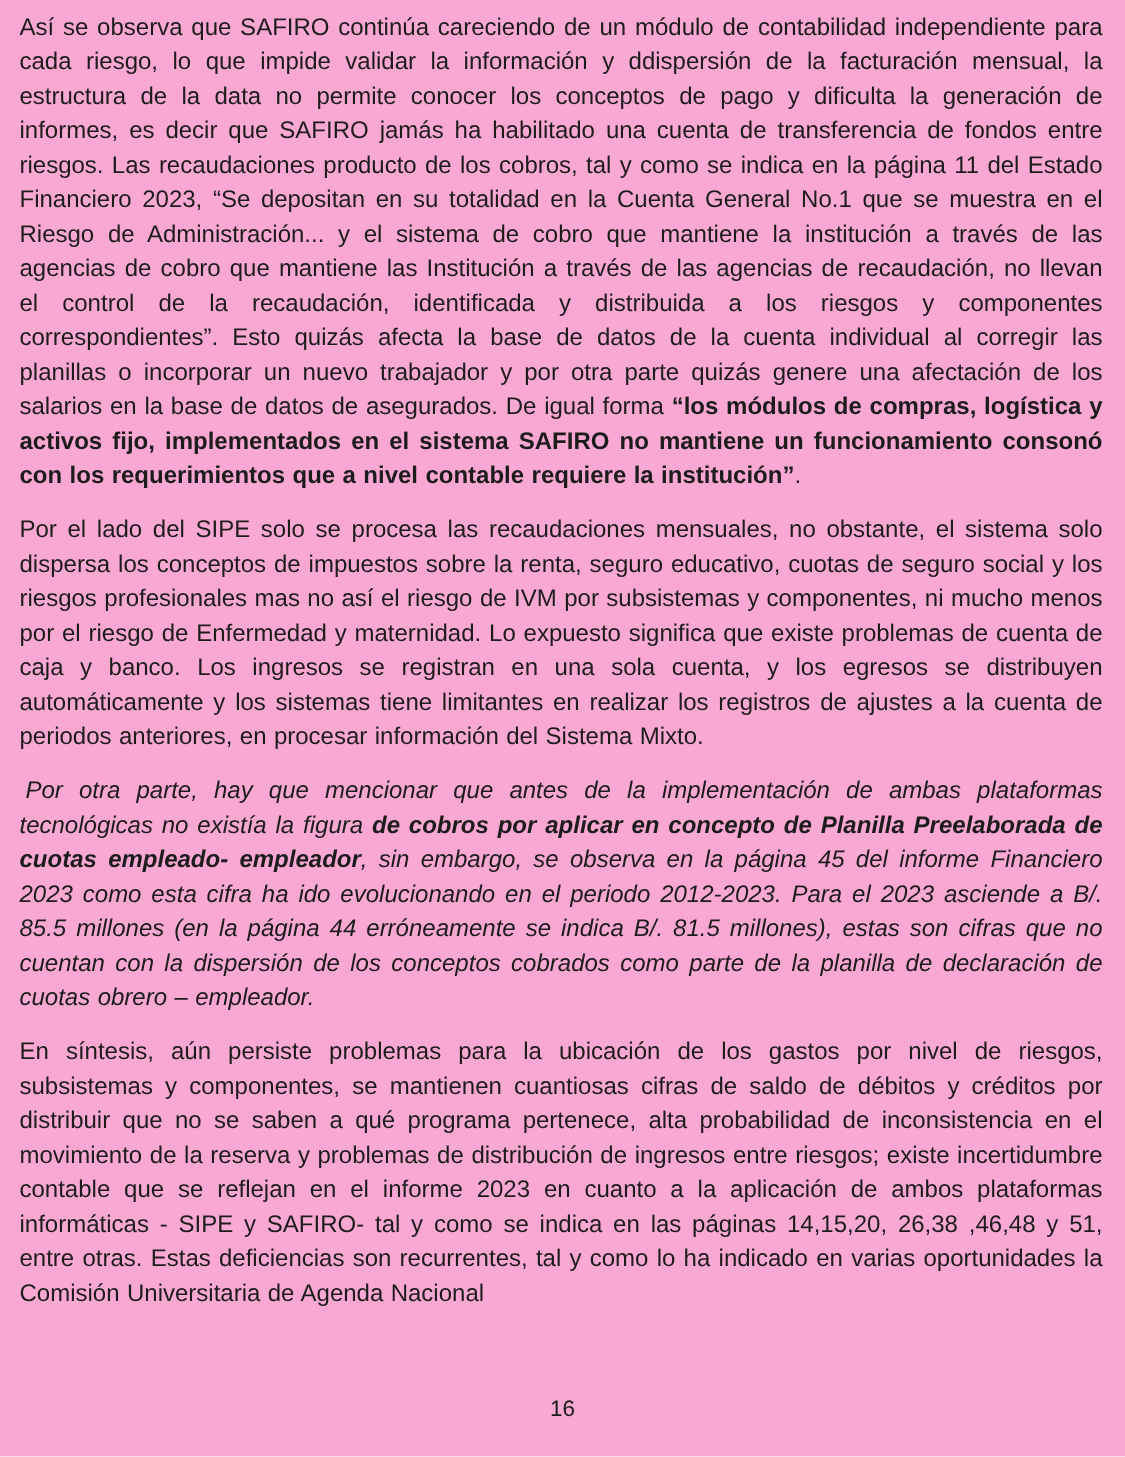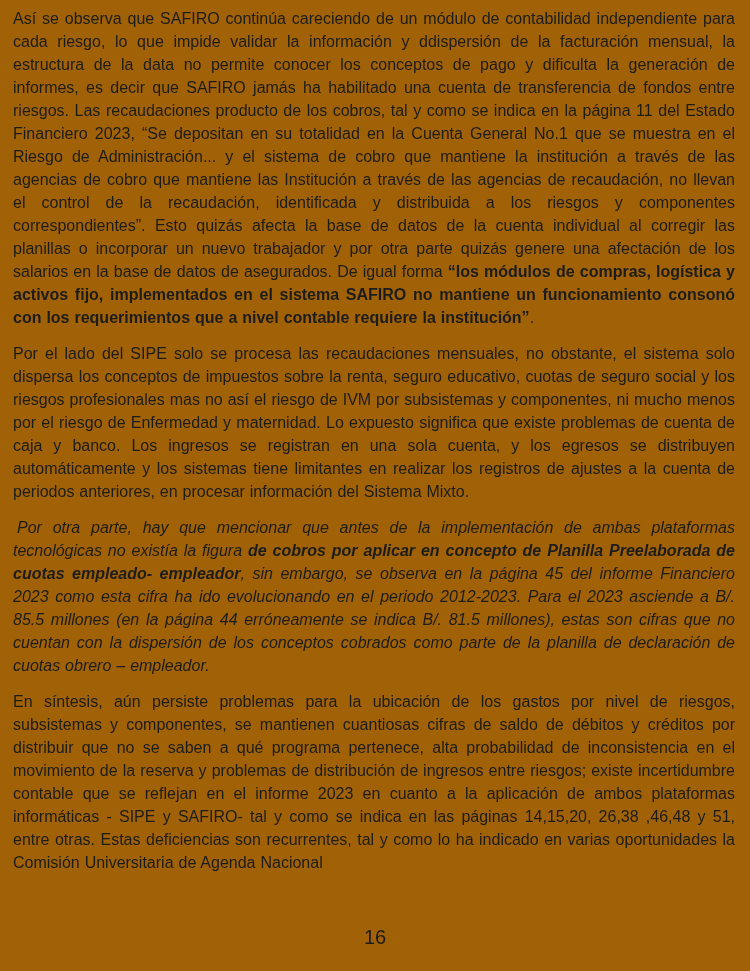--- a/index.html
+++ b/index.html
@@ -5,21 +5,21 @@
 <style>
   html, body {
     margin: 0;
     padding: 0;
     background: #ffffff;
   }
   .page {
     position: relative;
     width: 750px;
     height: 971px;
-    background: #a16207;
+    background: #f9a8d4;
     box-sizing: border-box;
     padding: 7px 15px 0 13px;
     font-family: "Liberation Sans", "DejaVu Sans", sans-serif;
     color: #1c1c1c;
     overflow: hidden;
   }
   .doc-body p {
     margin: 0 0 13px 0;
     font-size: 16px;
     line-height: 23px;
@@ -34,21 +34,21 @@
   .run { font-weight: 400; }
   .run.bold { font-weight: 700; }
   .page-footer {
     position: absolute;
     left: 0;
     bottom: 22px;
     width: 100%;
     text-align: center;
   }
   .page-footer span {
-    font-size: 20px;
+    font-size: 15px;
     color: #1c1c1c;
   }
 </style>
 </head>
 <body>
 
 <main class="page">
   <div class="doc-body">
     <p><span class="run">Así se observa que SAFIRO continúa careciendo de un módulo de contabilidad independiente para cada riesgo, lo que impide validar la información y ddispersión de la facturación mensual, la estructura de la data no permite conocer los conceptos de pago y dificulta la generación de informes, es decir que SAFIRO jamás ha habilitado una cuenta de transferencia de fondos entre riesgos.  Las recaudaciones producto de los cobros, tal y como se indica en la página 11 del Estado Financiero 2023, “Se depositan en su totalidad en la Cuenta General No.1 que se muestra en el Riesgo de Administración... y el sistema de cobro que mantiene la institución a través de las agencias de cobro que mantiene las Institución a través de las agencias de recaudación, no llevan el control de la recaudación, identificada y distribuida a los riesgos y componentes correspondientes”.  Esto quizás afecta la base de datos de la cuenta individual al corregir las planillas o incorporar un nuevo trabajador y por otra parte quizás genere una afectación  de los salarios en la base de datos de asegurados. De igual forma </span><span class="run bold">“los módulos de compras, logística y activos fijo, implementados en el sistema SAFIRO no mantiene un funcionamiento consonó con los requerimientos que a nivel contable requiere la institución”</span><span class="run">.</span></p>
     <p><span class="run">Por el lado del SIPE solo se procesa las recaudaciones mensuales, no obstante, el sistema solo dispersa los conceptos de impuestos sobre la renta, seguro educativo, cuotas de seguro social y los riesgos profesionales mas no así el riesgo de IVM por subsistemas y componentes, ni mucho menos por el riesgo de Enfermedad y maternidad. Lo expuesto significa que existe problemas de cuenta de caja y banco. Los ingresos se registran en una sola cuenta, y los egresos se distribuyen automáticamente y los sistemas tiene limitantes en realizar los registros de ajustes a la cuenta de periodos anteriores, en procesar información del Sistema Mixto.</span></p>

